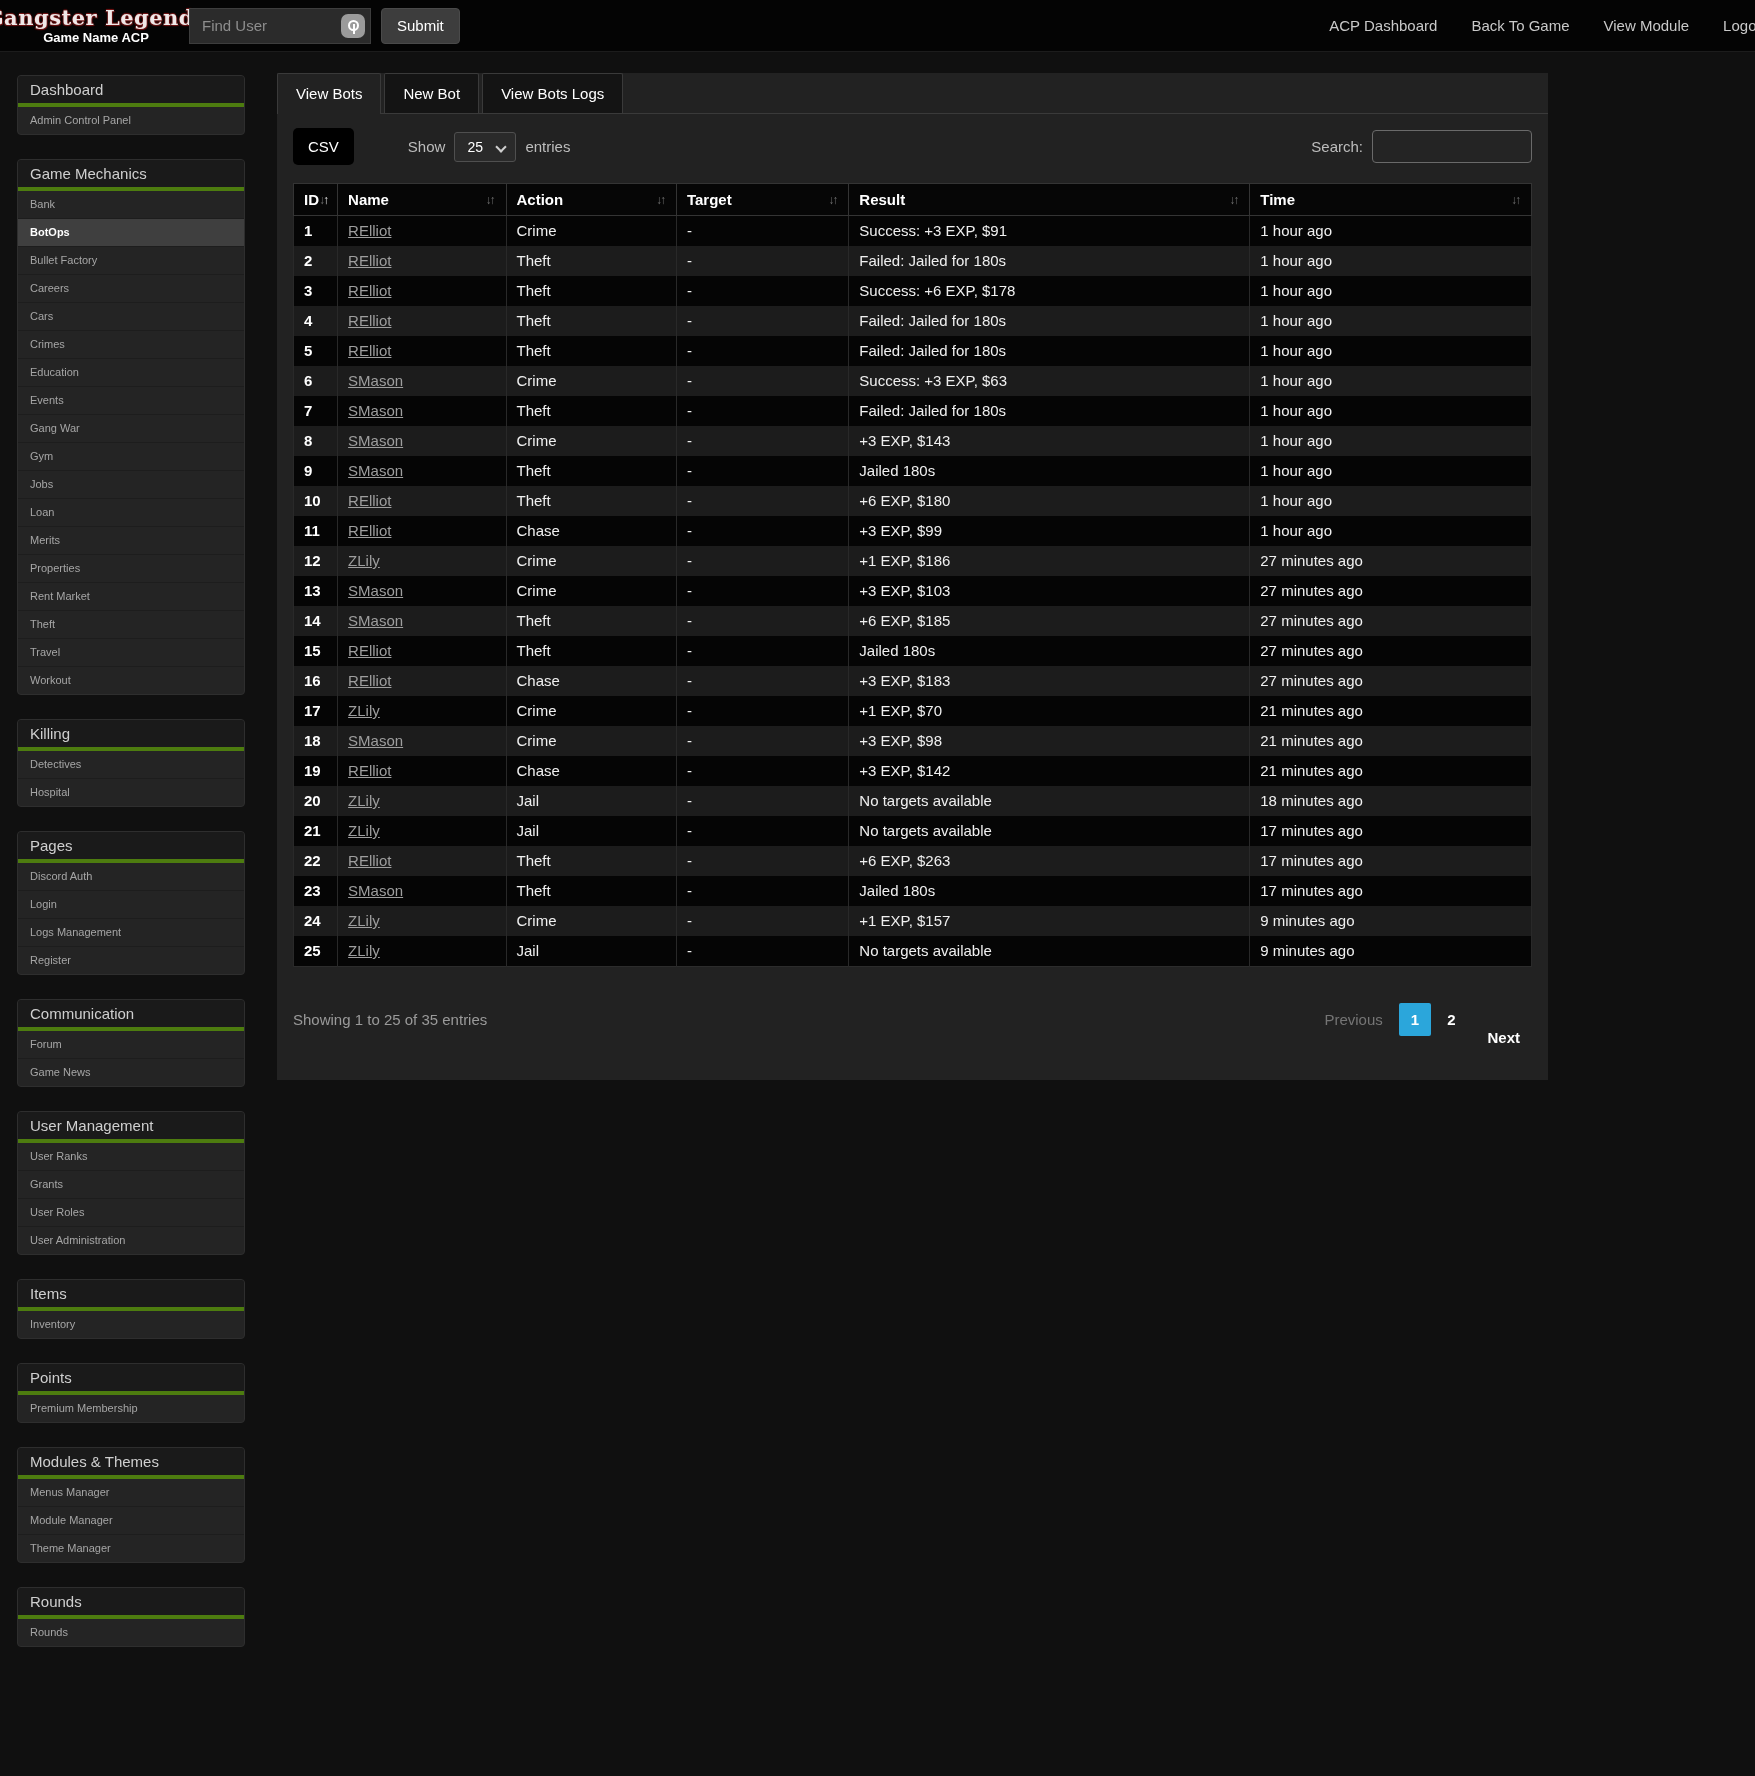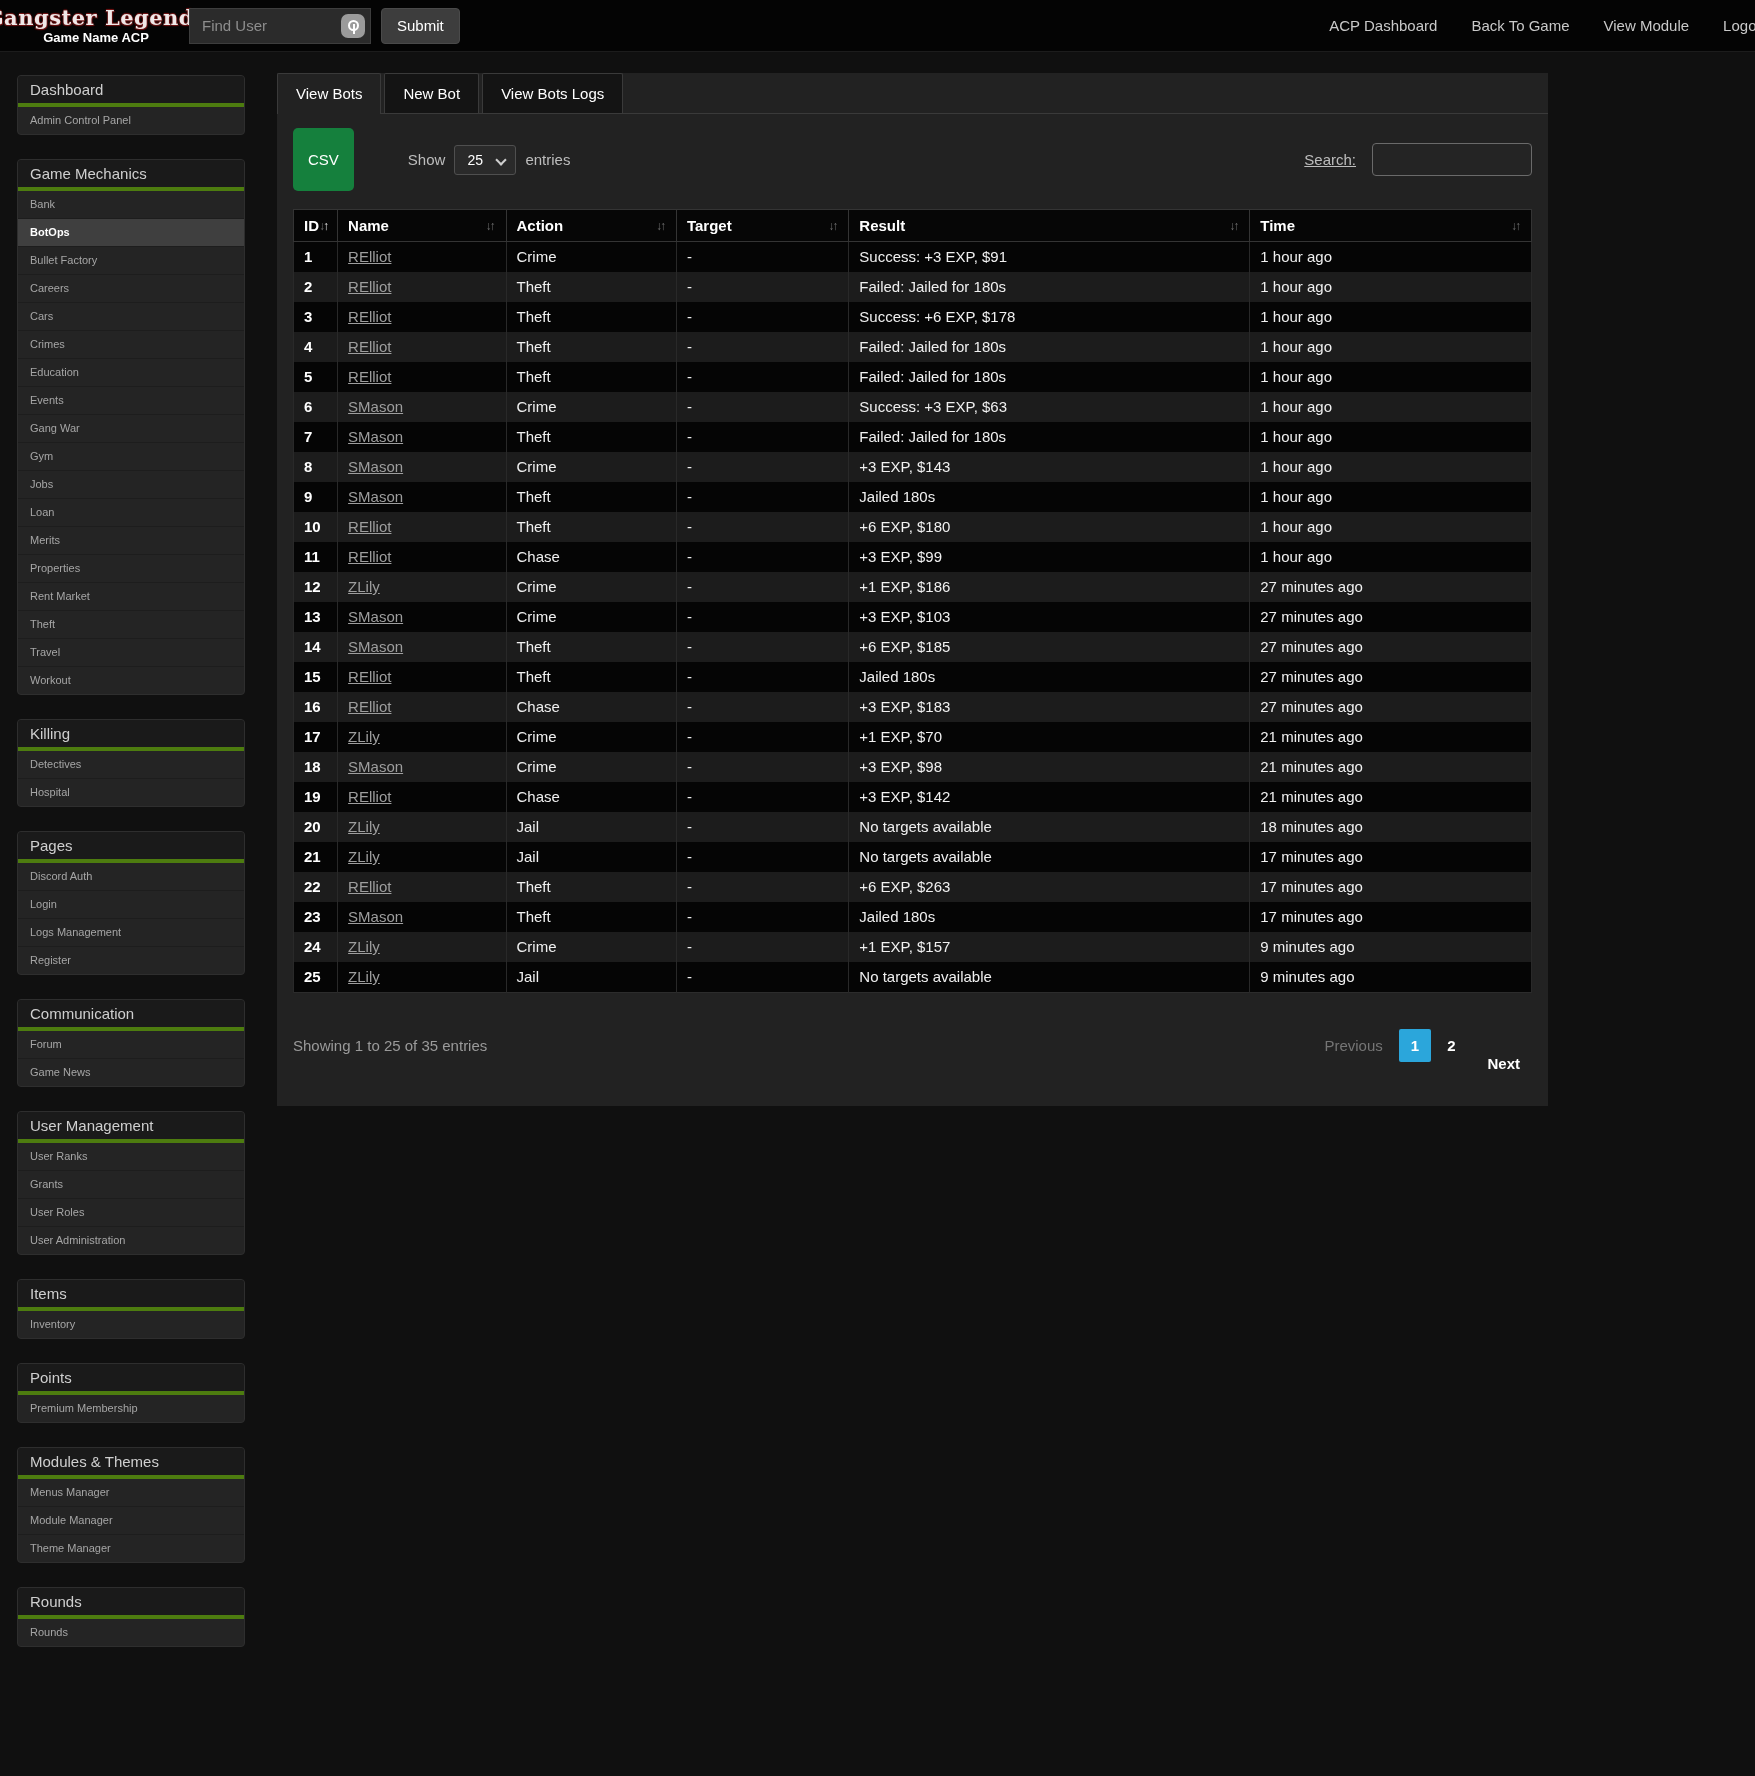--- a/index.html
+++ b/index.html
@@ -64,37 +64,37 @@
   .panel{ position:absolute; left:277px; top:73px; width:1271px; background:#222; padding-bottom:22px; }
   .tab-bar{ display:flex; border-bottom:1px solid #3a3a3a; }
   .tab{
     padding:11px 18px; font-size:15px; color:#fff; background:#141414;
     border:1px solid #3a3a3a; border-bottom:none; margin-right:3px; cursor:pointer;
     border-radius:2px 2px 0 0; position:relative; top:0;
   }
   .tab.active{ background:#222; margin-bottom:-1px; padding-bottom:12px; }
   .controls{ display:flex; align-items:center; padding:14px 16px 12px 16px; }
   .csv-btn{
-    background:#15803d; color:#fff; border:none; border-radius:5px;
-    padding:23px 15px; font-size:15px; cursor:pointer; font-family:"Liberation Sans", sans-serif;
+    background:#000000; color:#fff; border:none; border-radius:5px;
+    padding:10px 15px; font-size:15px; cursor:pointer; font-family:"Liberation Sans", sans-serif;
   }
   .show-group{ display:flex; align-items:center; gap:9px; margin-left:54px; color:#bdbdbd; font-size:15px; }
   .select-wrap{ position:relative; }
   .len-select{
     appearance:none; -webkit-appearance:none;
     background:#2a2a2a; border:1px solid #4f4f4f; border-radius:3px; color:#fff;
     font-size:14px; padding:6px 32px 6px 12px; outline:none; cursor:pointer;
     font-family:"Liberation Sans", sans-serif;
   }
   .sel-chev{
     position:absolute; right:11px; top:11px; width:8px; height:8px;
     border-right:2px solid #cfcfcf; border-bottom:2px solid #cfcfcf; transform:rotate(45deg);
     pointer-events:none;
   }
-  .search-group{ margin-left:auto; display:flex; align-items:center; gap:16px; color:#bdbdbd; font-size:15px;text-decoration:underline; }
+  .search-group{ margin-left:auto; display:flex; align-items:center; gap:9px; color:#bdbdbd; font-size:15px; }
   .search-input{
     width:160px; height:33px; background:#242424; border:1px solid #6a6a6a; border-radius:4px;
     color:#eee; font-size:15px; padding:0 8px; outline:none;
   }
   
   .tbl-wrap{ padding:6px 16px 0 16px; }
   table{ width:100%; border-collapse:collapse; table-layout:fixed; border:1px solid #2c2c2c; }
   th{
     background:#060606; color:#fff; font-size:15px; font-weight:bold; text-align:left;
     padding:7px 10px; border:1px solid #343434; cursor:pointer;

